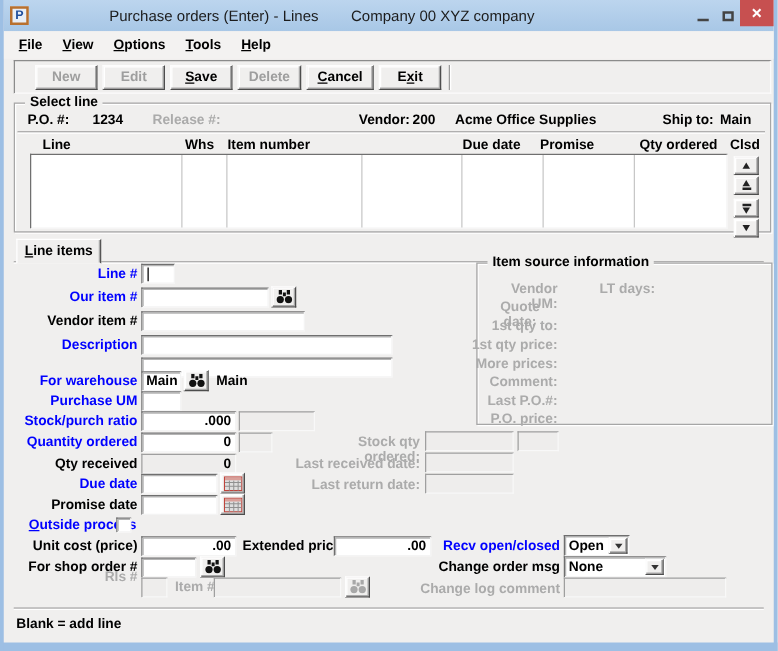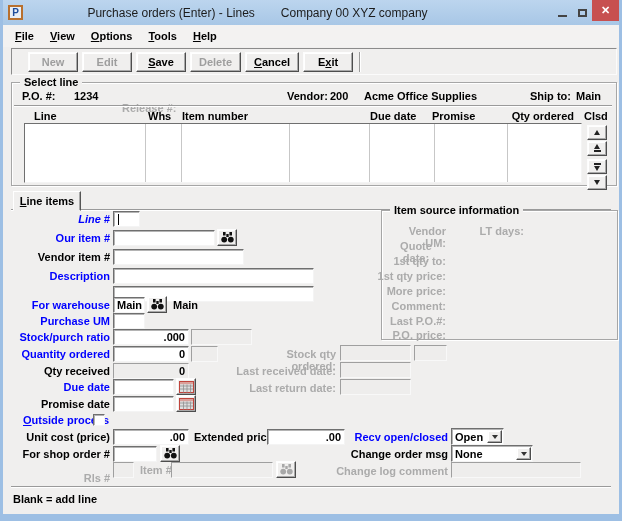--- a/index.html
+++ b/index.html
@@ -116,21 +116,21 @@
     <div class="tb-btn raised"><u>C</u>ancel</div>
     <div class="tb-btn raised">E<u>x</u>it</div>
     <div class="etched-v" style="height:20px;margin-left:2px;"></div>
   </div>
 
   <div class="groupbox" style="left:8px;top:82px;width:606px;height:104px;padding-left:24px;">
     <span class="group-title">Select line</span>
 
     <span style="position:absolute;left:10px;top:7px;">P.O. #:</span>
     <span style="position:absolute;left:62px;top:7px;">1234</span>
-    <span style="position:absolute;left:110px;top:7px;margin-top:12px;" class="graylab">Release #:</span>
+    <span style="position:absolute;left:110px;top:7px;" class="graylab">Release #:</span>
     <span style="position:absolute;left:275px;top:7px;">Vendor:</span>
     <span style="position:absolute;left:318px;top:7px;">200</span>
     <span style="position:absolute;left:352px;top:7px;">Acme Office Supplies</span>
     <span style="position:absolute;left:518px;top:7px;">Ship to:</span>
     <span style="position:absolute;left:564px;top:7px;">Main</span>
 
     <div class="etched-h" style="position:absolute;left:2px;right:4px;top:22px;"></div>
 
     <span class="tbl-head" style="left:22px;top:27px;">Line</span>
     <span class="tbl-head" style="left:136px;top:27px;">Whs</span>
@@ -162,21 +162,21 @@
         <span class="tri-down"></span>
       </div>
     <div class="vcr raised" style="left:575px;top:92px;">
         <span class="tri-down"></span>
       </div>
   </div>
 
   <div class="tab"><u>L</u>ine items</div>
   <div class="tabline etched-h"></div>
 
-  <span class="flabel blue" style="top:213px;font-style:italic;">Line #</span>
+  <span class="flabel blue" style="top:213px;">Line #</span>
   <div class="fld" style="left:110px;top:211px;width:27px;">
       <span class="caret"></span>
     </div>
 
   <span class="flabel blue" style="top:232px;">Our item #</span>
   <div class="fld" style="left:110px;top:230px;width:102px;"></div>
   <div class="lookup raised" style="left:214px;top:229px;">
     <svg width="13" height="11" viewBox="0 0 13 11">
         <path fill="currentColor" d="M2 0h2.6v3.5H2z M8.4 0H11v3.5H8.4z M5.3 2h2.4v3H5.3z"></path>
         <circle cx="3.2" cy="7.6" r="2.9" fill="currentColor"></circle>
@@ -247,40 +247,40 @@
   <span class="flabel" style="top:448px;">For shop order #</span>
   <div class="fld" style="left:110px;top:446px;width:44px;"></div>
   <div class="lookup raised" style="left:157px;top:445px;">
     <svg width="13" height="11" viewBox="0 0 13 11">
         <path fill="currentColor" d="M2 0h2.6v3.5H2z M8.4 0H11v3.5H8.4z M5.3 2h2.4v3H5.3z"></path>
         <circle cx="3.2" cy="7.6" r="2.9" fill="currentColor"></circle>
         <circle cx="9.8" cy="7.6" r="2.9" fill="currentColor"></circle>
       </svg>
   </div>
 
-  <span class="flabel graylab" style="top:472px;">Rls #</span>
+  <span class="flabel graylab" style="top:456px;">Rls #</span>
   <div class="fld dis" style="left:110px;top:462px;width:21px;"></div>
   <span class="graylab" style="position:absolute;left:137px;top:464px;">Item #</span>
   <div class="fld dis" style="left:168px;top:462px;width:102px;"></div>
   <div class="lookup raised dis" style="left:273px;top:461px;">
     <svg width="13" height="11" viewBox="0 0 13 11">
         <path fill="currentColor" d="M2 0h2.6v3.5H2z M8.4 0H11v3.5H8.4z M5.3 2h2.4v3H5.3z"></path>
         <circle cx="3.2" cy="7.6" r="2.9" fill="currentColor"></circle>
         <circle cx="9.8" cy="7.6" r="2.9" fill="currentColor"></circle>
       </svg>
   </div>
 
   <div class="groupbox" style="left:378px;top:210px;width:237px;height:130px;">
     <span class="group-title">Item source information</span>
     <span class="graylab" style="position:absolute;left:4px;top:14px;width:60px;text-align:right;">Vendor UM:</span>
     <span class="graylab" style="position:absolute;left:78px;top:14px;width:64px;text-align:right;">LT days:</span>
     <span class="graylab" style="position:absolute;left:4px;top:29px;width:60px;text-align:center;">Quote date:</span>
     <span class="graylab" style="position:absolute;left:4px;top:44px;width:60px;text-align:right;">1st qty to:</span>
     <span class="graylab" style="position:absolute;left:-8px;top:59px;width:72px;text-align:right;">1st qty price:</span>
-    <span class="graylab" style="position:absolute;left:-4px;top:74px;width:68px;text-align:right;">More price:</span>
+    <span class="graylab" style="position:absolute;left:-4px;top:74px;width:68px;text-align:right;">More prices:</span>
     <span class="graylab" style="position:absolute;left:4px;top:89px;width:60px;text-align:right;">Comment:</span>
     <span class="graylab" style="position:absolute;left:4px;top:104px;width:60px;text-align:right;">Last P.O.#:</span>
     <span class="graylab" style="position:absolute;left:4px;top:118px;width:60px;text-align:right;">P.O. price:</span>
   </div>
 
   <span class="graylab" style="position:absolute;left:238px;top:348px;width:95px;text-align:right;">Stock qty ordered:</span>
   <div class="fld dis" style="left:337px;top:345px;width:71px;"></div>
   <div class="fld dis" style="left:411px;top:345px;width:33px;"></div>
 
   <span class="graylab" style="position:absolute;left:233px;top:365px;width:100px;text-align:right;">Last received date:</span>

